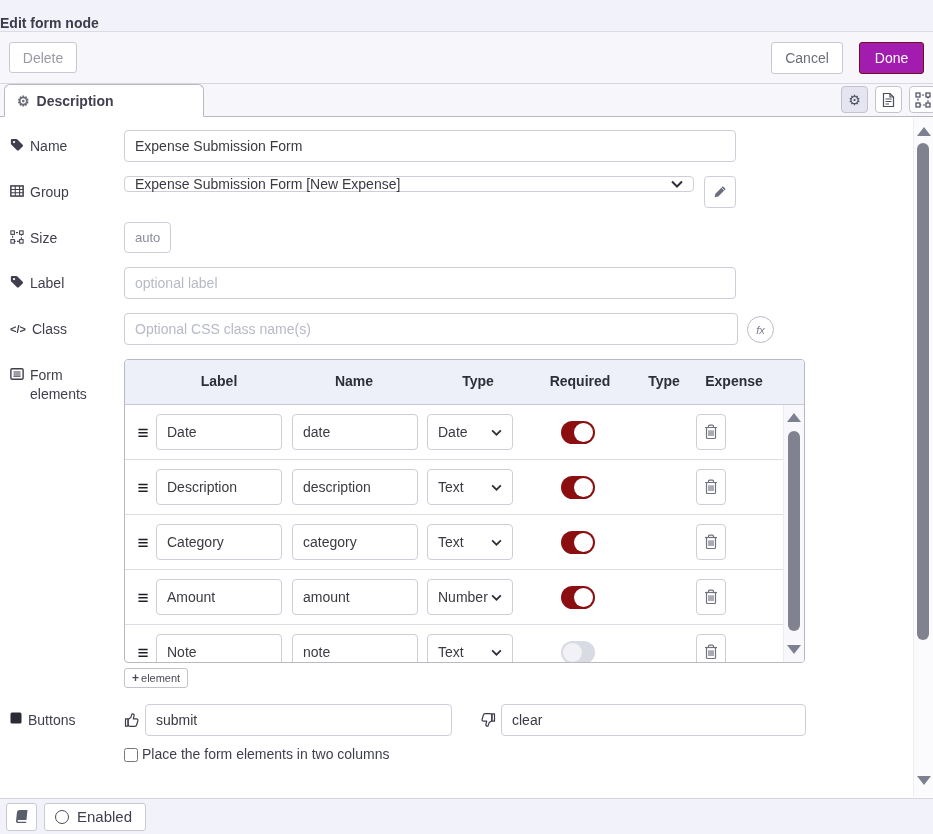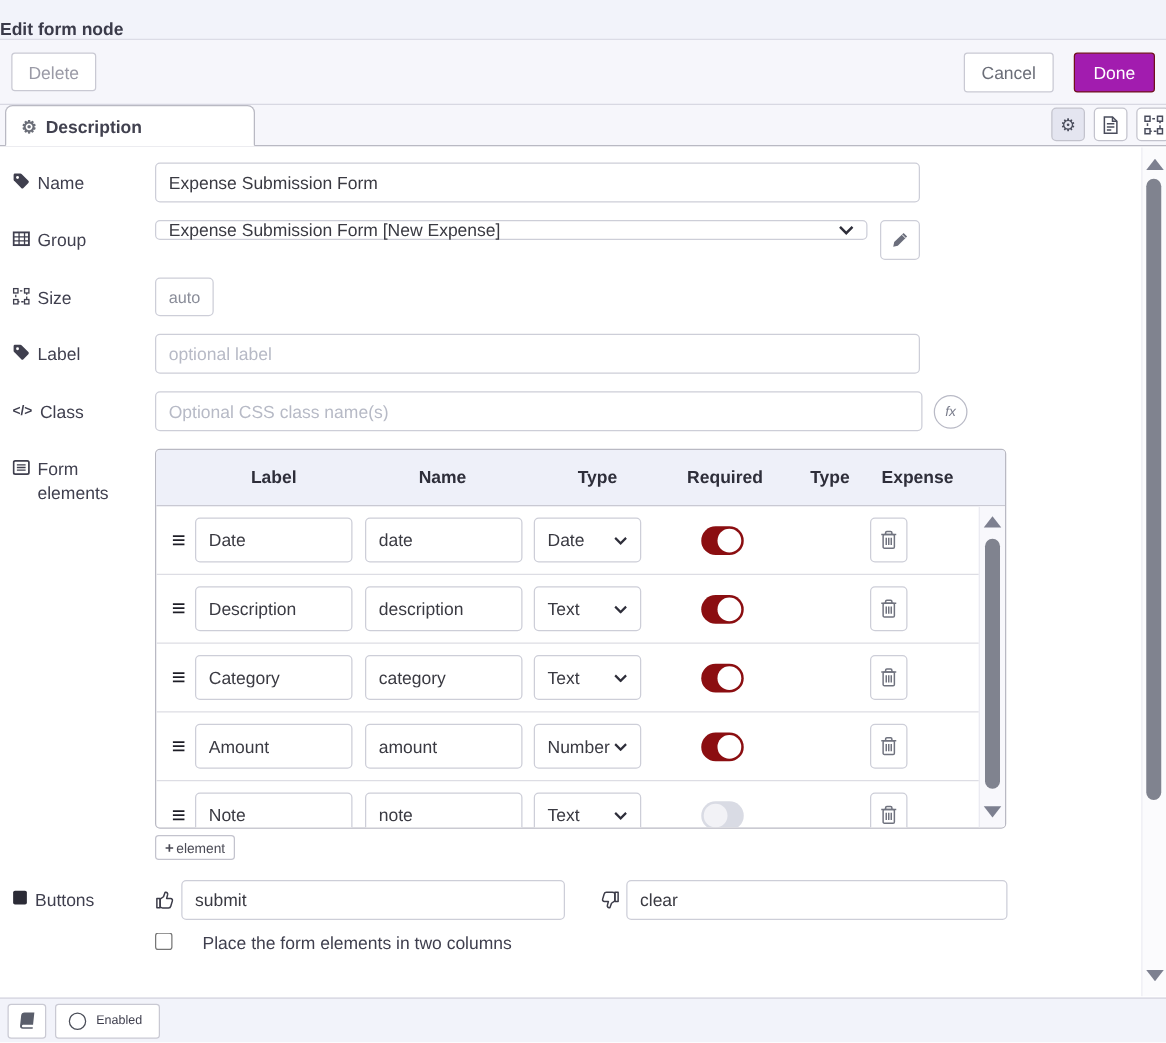--- a/index.html
+++ b/index.html
@@ -145,32 +145,32 @@
   .add-btn {
     border: 1px solid #c3c3cd; border-radius: 3px; background: #fff;
     font-size: 11px; color: #4a4a55; padding: 2px 7px; cursor: pointer; font-family: inherit;
   }
   .add-btn b { font-size: 12px; margin-right: 2px; font-weight: bold; }
   
   .thumb-icon { margin: 8px 5px 0 0; flex: 0 0 auto; }
   .w-btn { width: 307px; }
   .gap28 { width: 28px; flex: 0 0 auto; }
   
-  .chk-row { padding-left: 124px; display: flex; align-items: flex-start; gap: 24px; margin-top: 2px; }
+  .chk-row { padding-left: 124px; display: flex; align-items: flex-end; gap: 4px; margin-top: 2px; }
   .chk-row input { width: 14px; height: 14px; cursor: pointer; }
   
   .dlg-footer {
     position: absolute; left: 0; right: 0; bottom: 0; height: 36px;
     background: #f2f3fa; border-top: 1px solid #d4d4de;
     display: flex; align-items: center; padding-left: 6px; gap: 7px;
   }
   .footer-btn {
     height: 28px; border: 1px solid #c9c9d3; border-radius: 3px; background: #fff;
     display: flex; align-items: center; justify-content: center; cursor: pointer;
-    font-family: inherit; font-size: 10px; color: #3f3f4e;
+    font-family: inherit; font-size: 15px; color: #3f3f4e;
   }
   .info-btn { width: 31px; }
   .enabled-btn { padding: 0 13px 0 10px; gap: 8px; }
   .ring { width: 14px; height: 14px; border: 1.6px solid #4a4d58; border-radius: 50%; }
   
   .main-scroll {
     position: absolute; top: 118px; right: 0; bottom: 37px; width: 20px;
     background: #fbfbfd; border-left: 1px solid #ededf3;
   }
   .main-scroll .arr-up { top: 9px; }

